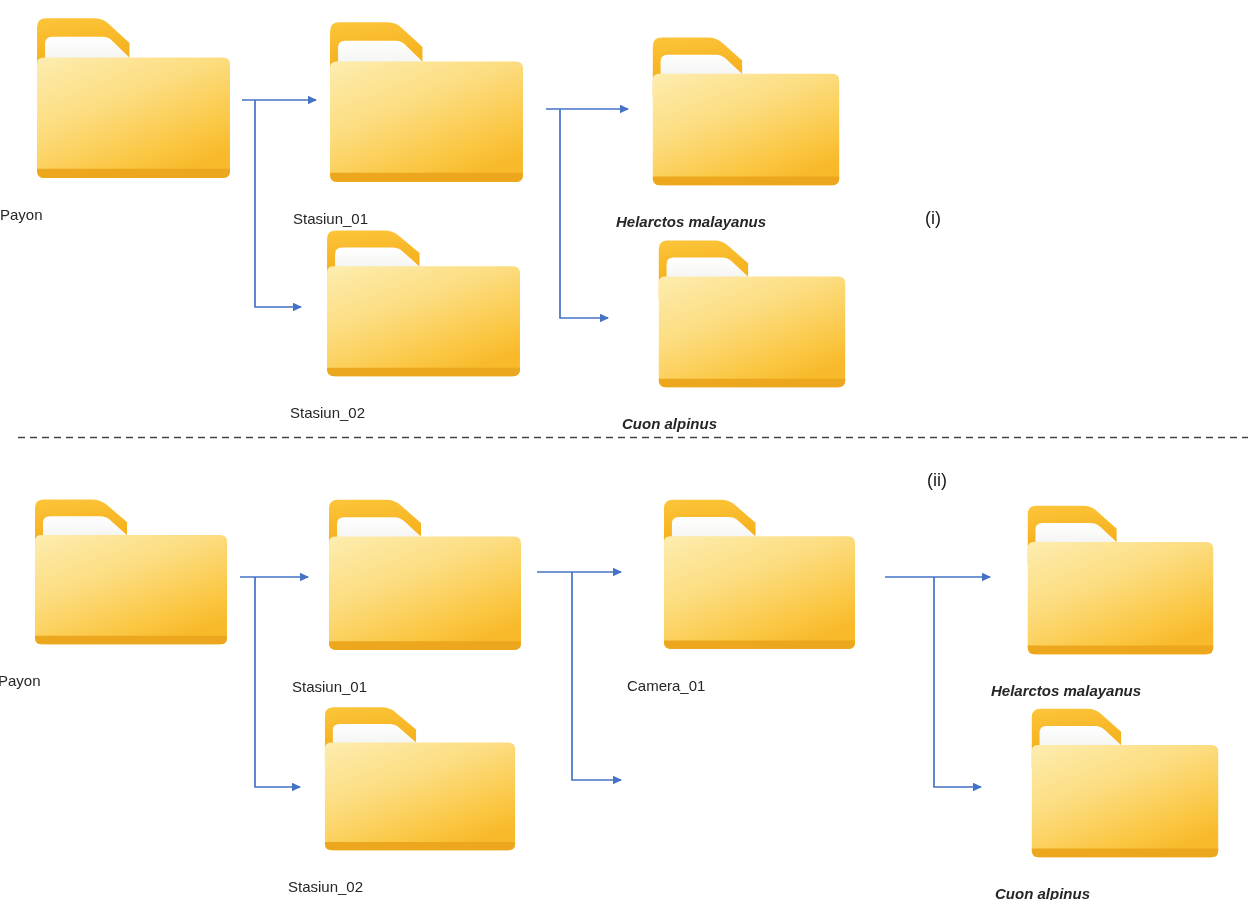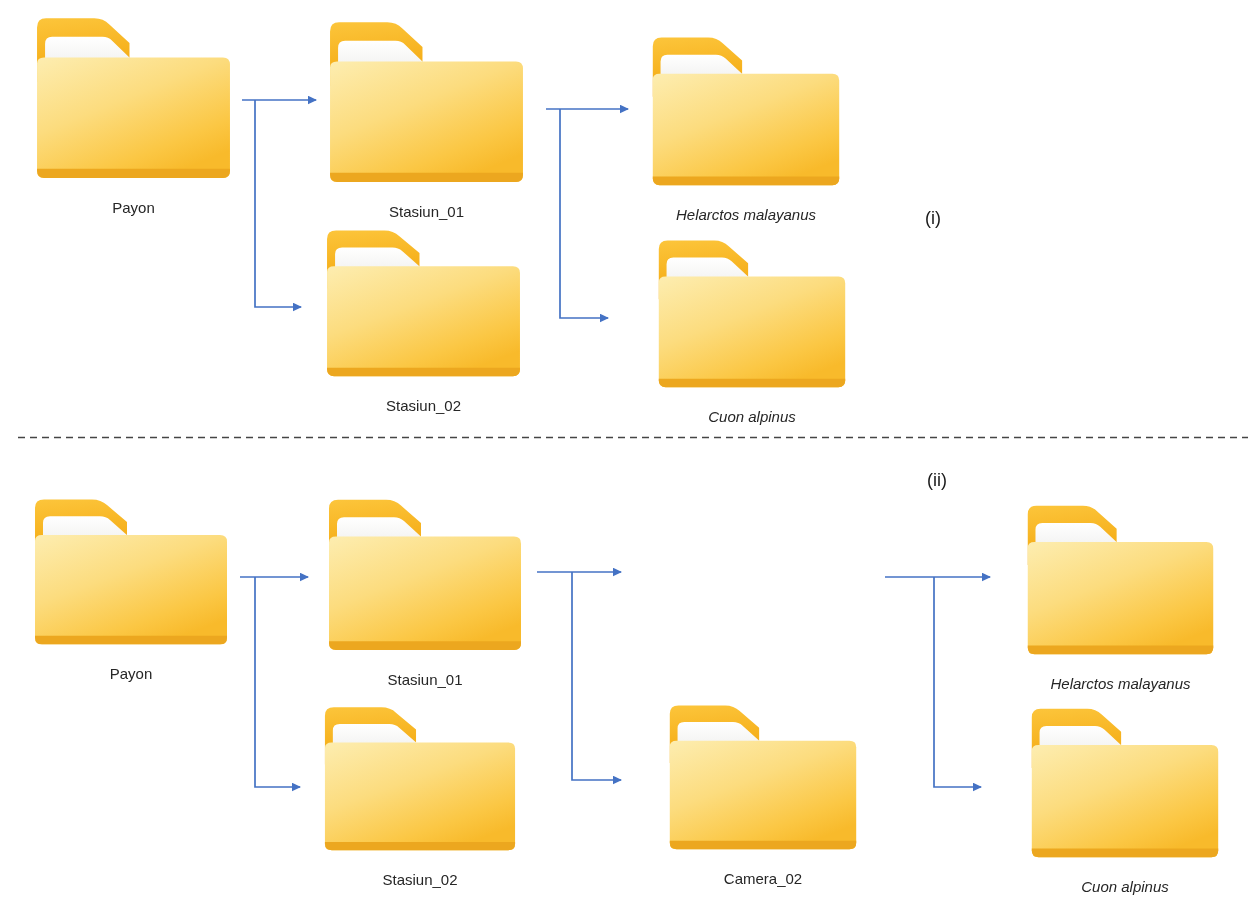--- a/index.html
+++ b/index.html
@@ -4,25 +4,25 @@
 <style>
   html,body{margin:0;padding:0;background:#ffffff;}
   .canvas{
     position:relative;width:1256px;height:900px;background:#ffffff;
     font-family:"Liberation Sans",sans-serif;overflow:hidden;
   }
   svg.layer{position:absolute;left:0;top:0;width:1256px;height:900px;display:block;}
   .folder{position:absolute;margin:0;}
   .folder > svg{display:block;width:100%;height:100%;}
   .flabel{
-    position:absolute;top:100%;left:-30px;right:-30px;margin-top:18px;
-    text-align:center;font-size:15px;color:#262626;line-height:1.15;
+    position:absolute;top:100%;left:-30px;right:-30px;margin-top:25px;
+    text-align:left;font-size:15px;color:#262626;line-height:1.15;
     white-space:nowrap;
   }
-  .species .flabel{font-style:italic;}
+  .species .flabel{font-style:italic;font-weight:bold;}
   .marker{
     position:absolute;font-size:18px;color:#1a1a1a;text-align:center;width:70px;
   }
   .hidden-defs{position:absolute;width:0;height:0;overflow:hidden;}
 </style>
 </head>
 <body>
 
 <svg class="hidden-defs" aria-hidden="true">
   <defs>
@@ -123,27 +123,27 @@
     <figcaption class="flabel">Stasiun_01</figcaption>
   </figure>
 
   <figure class="folder" style="left:318px;top:700px;width:204px;height:153px">
     <svg viewBox="0 0 206 166" preserveAspectRatio="none">
         <use href="#folder-shape"></use>
       </svg>
     <figcaption class="flabel">Stasiun_02</figcaption>
   </figure>
 
-
-  <figure class="folder" style="left:663px;top:698px;width:200px;height:154px">
+  <figure class="folder" style="left:657px;top:492px;width:205px;height:160px">
     <svg viewBox="0 0 206 166" preserveAspectRatio="none">
         <use href="#folder-shape"></use>
       </svg>
-    <figcaption class="flabel">Camera_02</figcaption>
+    <figcaption class="flabel">Camera_01</figcaption>
   </figure>
+
 
   <figure class="folder species" style="left:1021px;top:498px;width:199px;height:159px">
     <svg viewBox="0 0 206 166" preserveAspectRatio="none">
         <use href="#folder-shape"></use>
       </svg>
     <figcaption class="flabel">Helarctos malayanus</figcaption>
   </figure>
 
   <figure class="folder species" style="left:1025px;top:701px;width:200px;height:159px">
     <svg viewBox="0 0 206 166" preserveAspectRatio="none">

